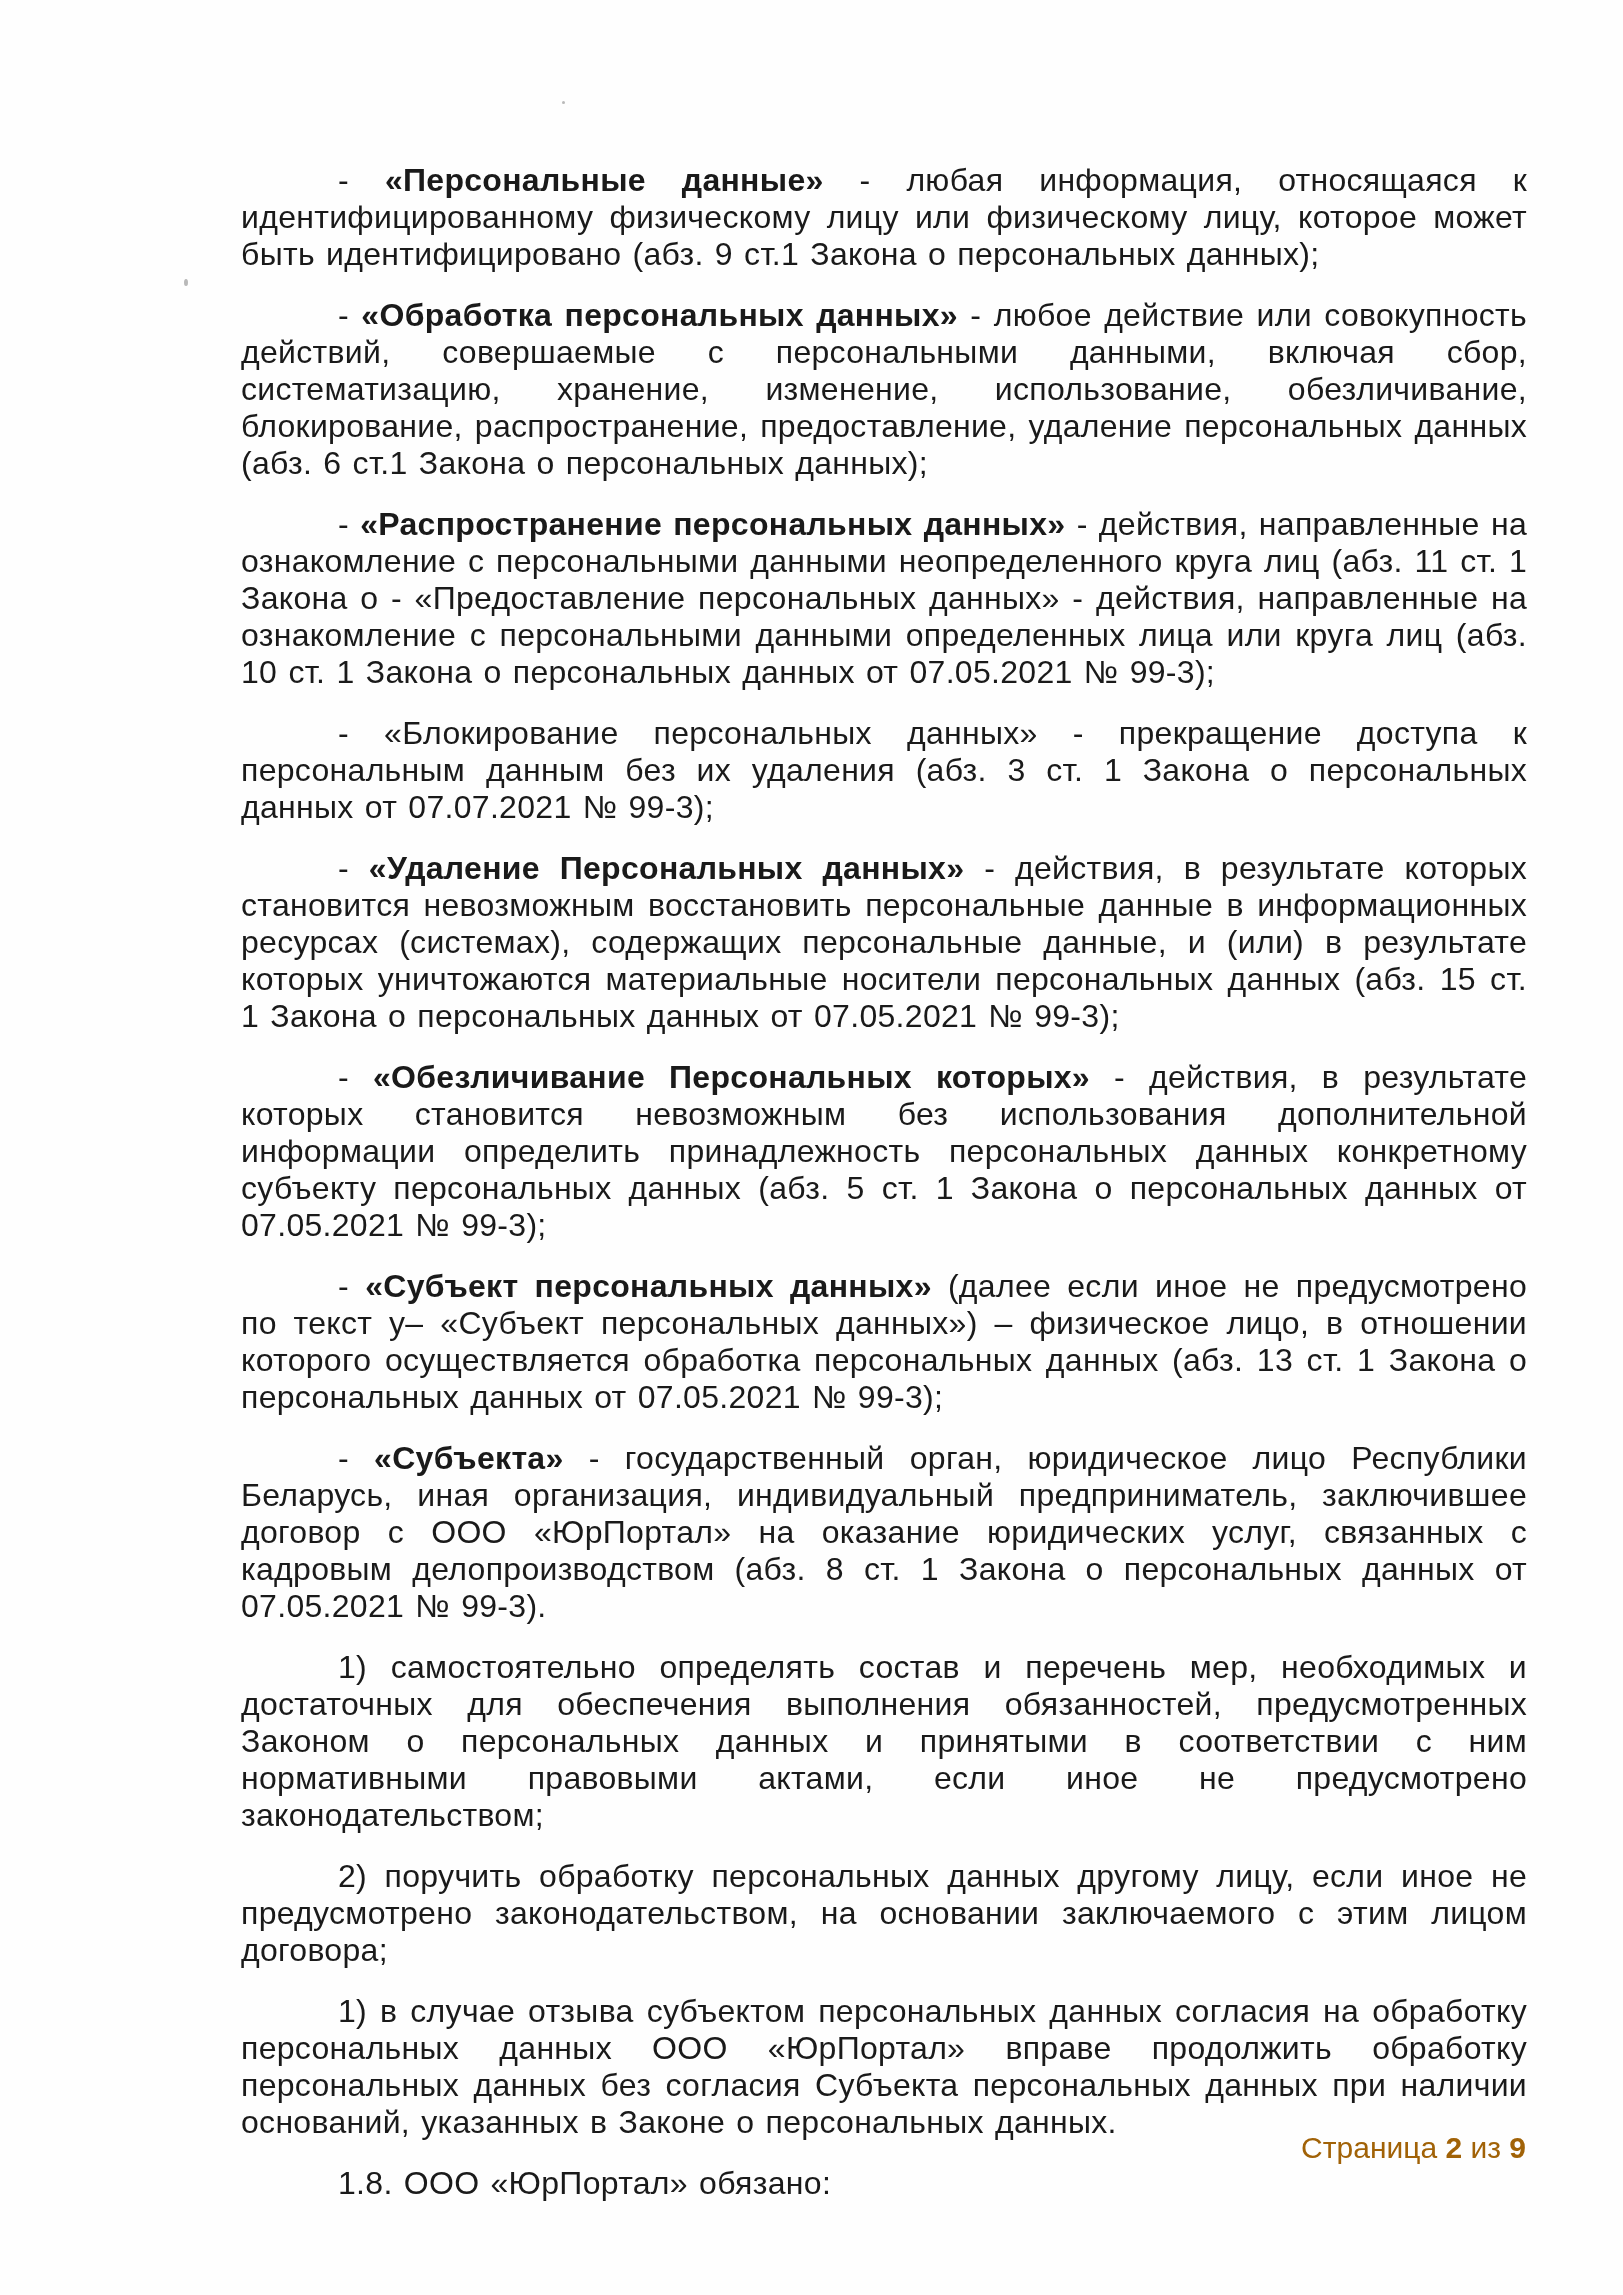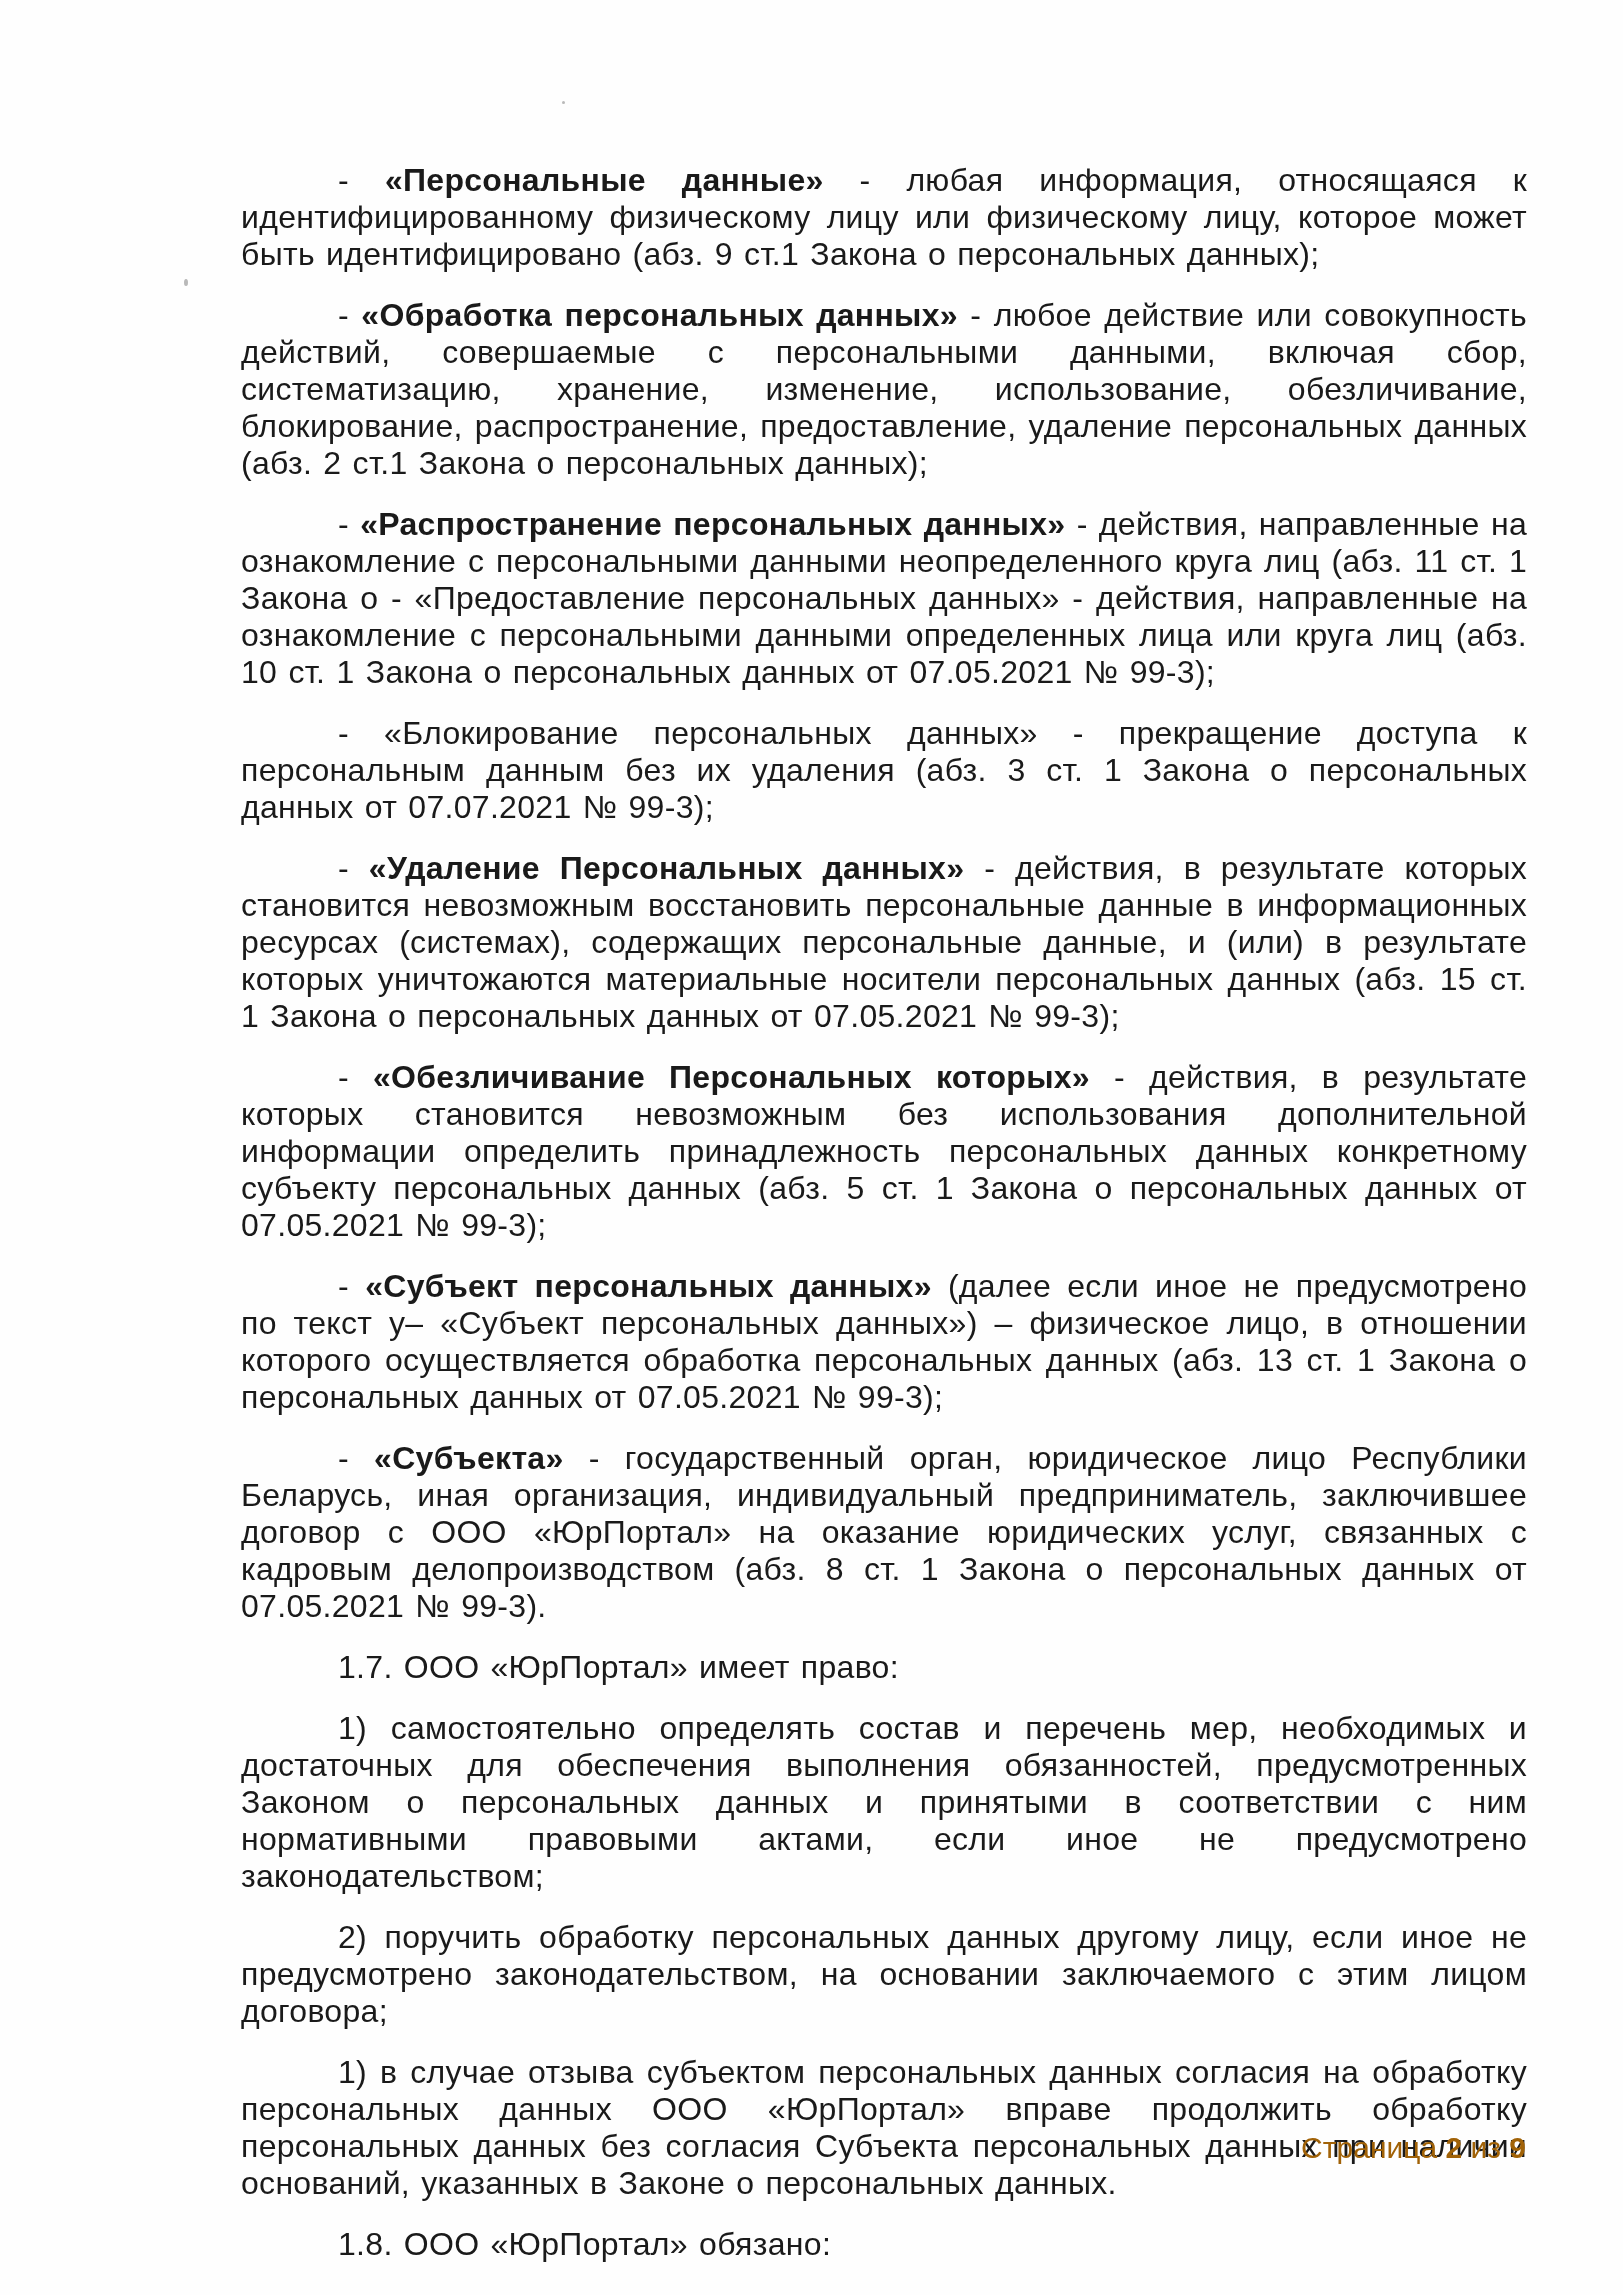--- a/index.html
+++ b/index.html
@@ -46,35 +46,34 @@
   }
 </style>
 </head>
 <body>
 
 <div class="page">
   <div class="body-text">
 
     <p class="para"><span>- </span><span class="term">«Персональные данные»</span><span> - любая информация, относящаяся к идентифицированному физическому лицу или физическому лицу, которое может быть идентифицировано (абз. 9 ст.1 Закона о персональных данных);</span></p>
 
-    <p class="para"><span>- </span><span class="term">«Обработка персональных данных»</span><span> - любое действие или совокупность действий, совершаемые с персональными данными, включая сбор, систематизацию, хранение, изменение, использование, обезличивание, блокирование, распространение, предоставление, удаление персональных данных (абз. 2 ст.1 Закона о персональных данных);</span></p>
+    <p class="para"><span>- </span><span class="term">«Обработка персональных данных»</span><span> - любое действие или совокупность действий, совершаемые с персональными данными, включая сбор, систематизацию, хранение, изменение, использование, обезличивание, блокирование, распространение, предоставление, удаление персональных данных (абз. 6 ст.1 Закона о персональных данных);</span></p>
 
     <p class="para"><span>- </span><span class="term">«Распространение персональных данных»</span><span> - действия, направленные на ознакомление с персональными данными неопределенного круга лиц (абз. 11 ст. 1 Закона о - «Предоставление персональных данных» - действия, направленные на ознакомление с персональными данными определенных лица или круга лиц (абз. 10 ст. 1 Закона о персональных данных от 07.05.2021 № 99-3);</span></p>
 
     <p class="para"><span>- «Блокирование персональных данных» - прекращение доступа к персональным данным без их удаления (абз. 3 ст. 1 Закона о персональных данных от 07.07.2021 № 99-3);</span><span class="term"></span><span></span></p>
 
     <p class="para"><span>- </span><span class="term">«Удаление Персональных данных»</span><span> - действия, в результате которых становится невозможным восстановить персональные данные в информационных ресурсах (системах), содержащих персональные данные, и (или) в результате которых уничтожаются материальные носители персональных данных (абз. 15 ст. 1 Закона о персональных данных от 07.05.2021 № 99-3);</span></p>
 
     <p class="para"><span>- </span><span class="term">«Обезличивание Персональных которых»</span><span> - действия, в результате которых становится невозможным без использования дополнительной информации определить принадлежность персональных данных конкретному субъекту персональных данных (абз. 5 ст. 1 Закона о персональных данных от 07.05.2021 № 99-3);</span></p>
 
     <p class="para"><span>- </span><span class="term">«Субъект персональных данных»</span><span> (далее если иное не предусмотрено по текст у– «Субъект персональных данных») – физическое лицо, в отношении которого осуществляется обработка персональных данных (абз. 13 ст. 1 Закона о персональных данных от 07.05.2021 № 99-3);</span></p>
 
     <p class="para"><span>- </span><span class="term">«Субъекта»</span><span> - государственный орган, юридическое лицо Республики Беларусь, иная организация, индивидуальный предприниматель, заключившее договор с ООО «ЮрПортал» на оказание юридических услуг, связанных с кадровым делопроизводством (абз. 8 ст. 1 Закона о персональных данных от 07.05.2021 № 99-3).</span></p>
 
-    <p class="para"><span>1.7. ООО «ЮрПортал» имеет право:</span><span class="term"></span><span></span></p>
 
     <p class="para"><span>1) самостоятельно определять состав и перечень мер, необходимых и достаточных для обеспечения выполнения обязанностей, предусмотренных Законом о персональных данных и принятыми в соответствии с ним нормативными правовыми актами, если иное не предусмотрено законодательством;</span><span class="term"></span><span></span></p>
 
     <p class="para"><span>2) поручить обработку персональных данных другому лицу, если иное не предусмотрено законодательством, на основании заключаемого с этим лицом договора;</span><span class="term"></span><span></span></p>
 
     <p class="para"><span>1) в случае отзыва субъектом персональных данных согласия на обработку персональных данных ООО «ЮрПортал» вправе продолжить обработку персональных данных без согласия Субъекта персональных данных при наличии оснований, указанных в Законе о персональных данных.</span><span class="term"></span><span></span></p>
 
     <p class="para"><span>1.8. ООО «ЮрПортал» обязано:</span><span class="term"></span><span></span></p>
 
   </div>

